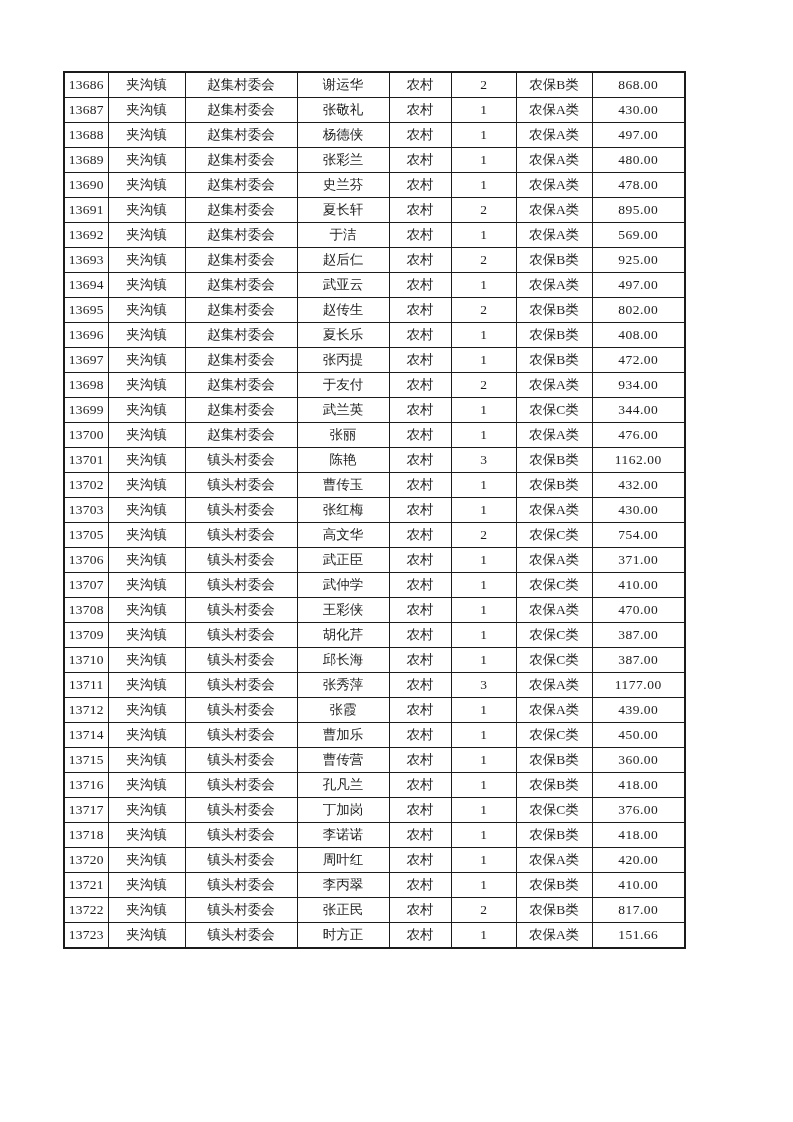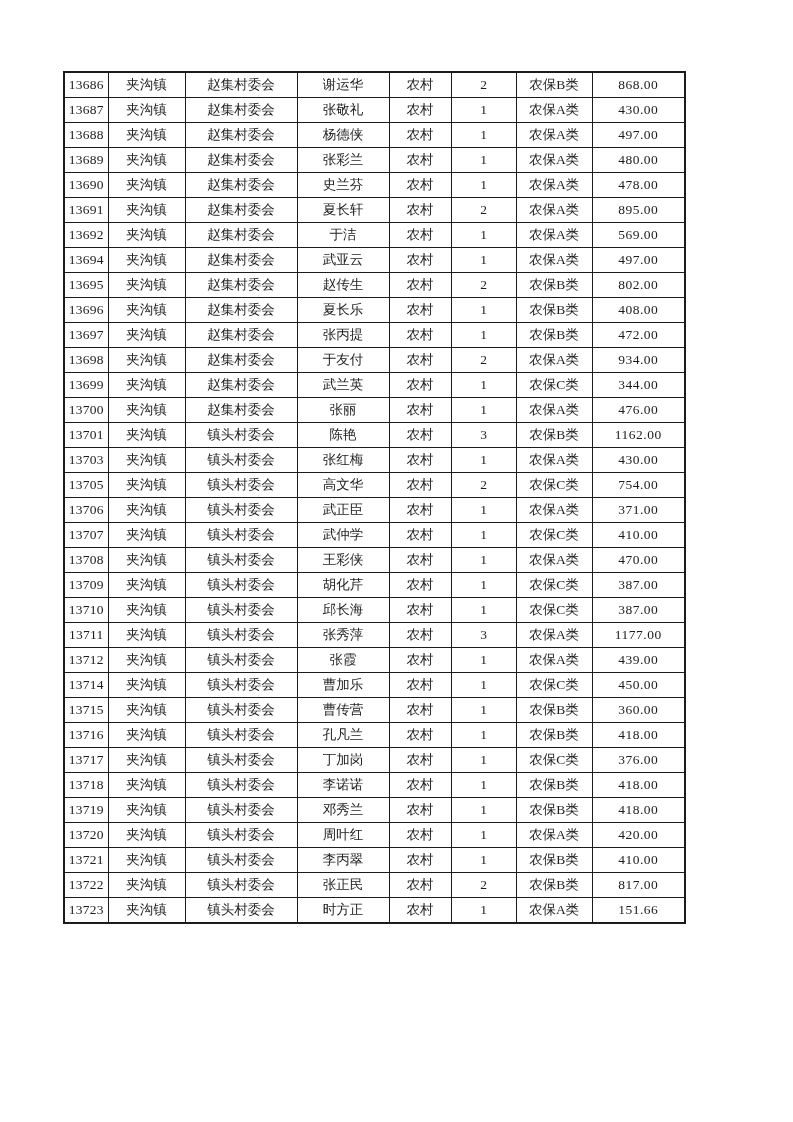--- a/index.html
+++ b/index.html
@@ -118,20 +118,30 @@
     <td class="cell-id">13692</td>
     <td class="cell-town">夹沟镇</td>
     <td class="cell-village">赵集村委会</td>
     <td class="cell-name">于洁</td>
     <td class="cell-residence">农村</td>
     <td class="cell-count">1</td>
     <td class="cell-insurance">农保A类</td>
     <td class="cell-amount">569.00</td>
   </tr>
         <tr>
+    <td class="cell-id">13693</td>
+    <td class="cell-town">夹沟镇</td>
+    <td class="cell-village">赵集村委会</td>
+    <td class="cell-name">赵后仁</td>
+    <td class="cell-residence">农村</td>
+    <td class="cell-count">2</td>
+    <td class="cell-insurance">农保B类</td>
+    <td class="cell-amount">925.00</td>
+  </tr>
+        <tr>
     <td class="cell-id">13694</td>
     <td class="cell-town">夹沟镇</td>
     <td class="cell-village">赵集村委会</td>
     <td class="cell-name">武亚云</td>
     <td class="cell-residence">农村</td>
     <td class="cell-count">1</td>
     <td class="cell-insurance">农保A类</td>
     <td class="cell-amount">497.00</td>
   </tr>
         <tr>
@@ -198,20 +208,30 @@
     <td class="cell-id">13701</td>
     <td class="cell-town">夹沟镇</td>
     <td class="cell-village">镇头村委会</td>
     <td class="cell-name">陈艳</td>
     <td class="cell-residence">农村</td>
     <td class="cell-count">3</td>
     <td class="cell-insurance">农保B类</td>
     <td class="cell-amount">1162.00</td>
   </tr>
         <tr>
+    <td class="cell-id">13702</td>
+    <td class="cell-town">夹沟镇</td>
+    <td class="cell-village">镇头村委会</td>
+    <td class="cell-name">曹传玉</td>
+    <td class="cell-residence">农村</td>
+    <td class="cell-count">1</td>
+    <td class="cell-insurance">农保B类</td>
+    <td class="cell-amount">432.00</td>
+  </tr>
+        <tr>
     <td class="cell-id">13703</td>
     <td class="cell-town">夹沟镇</td>
     <td class="cell-village">镇头村委会</td>
     <td class="cell-name">张红梅</td>
     <td class="cell-residence">农村</td>
     <td class="cell-count">1</td>
     <td class="cell-insurance">农保A类</td>
     <td class="cell-amount">430.00</td>
   </tr>
         <tr>
@@ -332,30 +352,20 @@
     <td class="cell-residence">农村</td>
     <td class="cell-count">1</td>
     <td class="cell-insurance">农保C类</td>
     <td class="cell-amount">376.00</td>
   </tr>
         <tr>
     <td class="cell-id">13718</td>
     <td class="cell-town">夹沟镇</td>
     <td class="cell-village">镇头村委会</td>
     <td class="cell-name">李诺诺</td>
-    <td class="cell-residence">农村</td>
-    <td class="cell-count">1</td>
-    <td class="cell-insurance">农保B类</td>
-    <td class="cell-amount">418.00</td>
-  </tr>
-        <tr>
-    <td class="cell-id">13719</td>
-    <td class="cell-town">夹沟镇</td>
-    <td class="cell-village">镇头村委会</td>
-    <td class="cell-name">邓秀兰</td>
     <td class="cell-residence">农村</td>
     <td class="cell-count">1</td>
     <td class="cell-insurance">农保B类</td>
     <td class="cell-amount">418.00</td>
   </tr>
         <tr>
     <td class="cell-id">13720</td>
     <td class="cell-town">夹沟镇</td>
     <td class="cell-village">镇头村委会</td>
     <td class="cell-name">周叶红</td>

